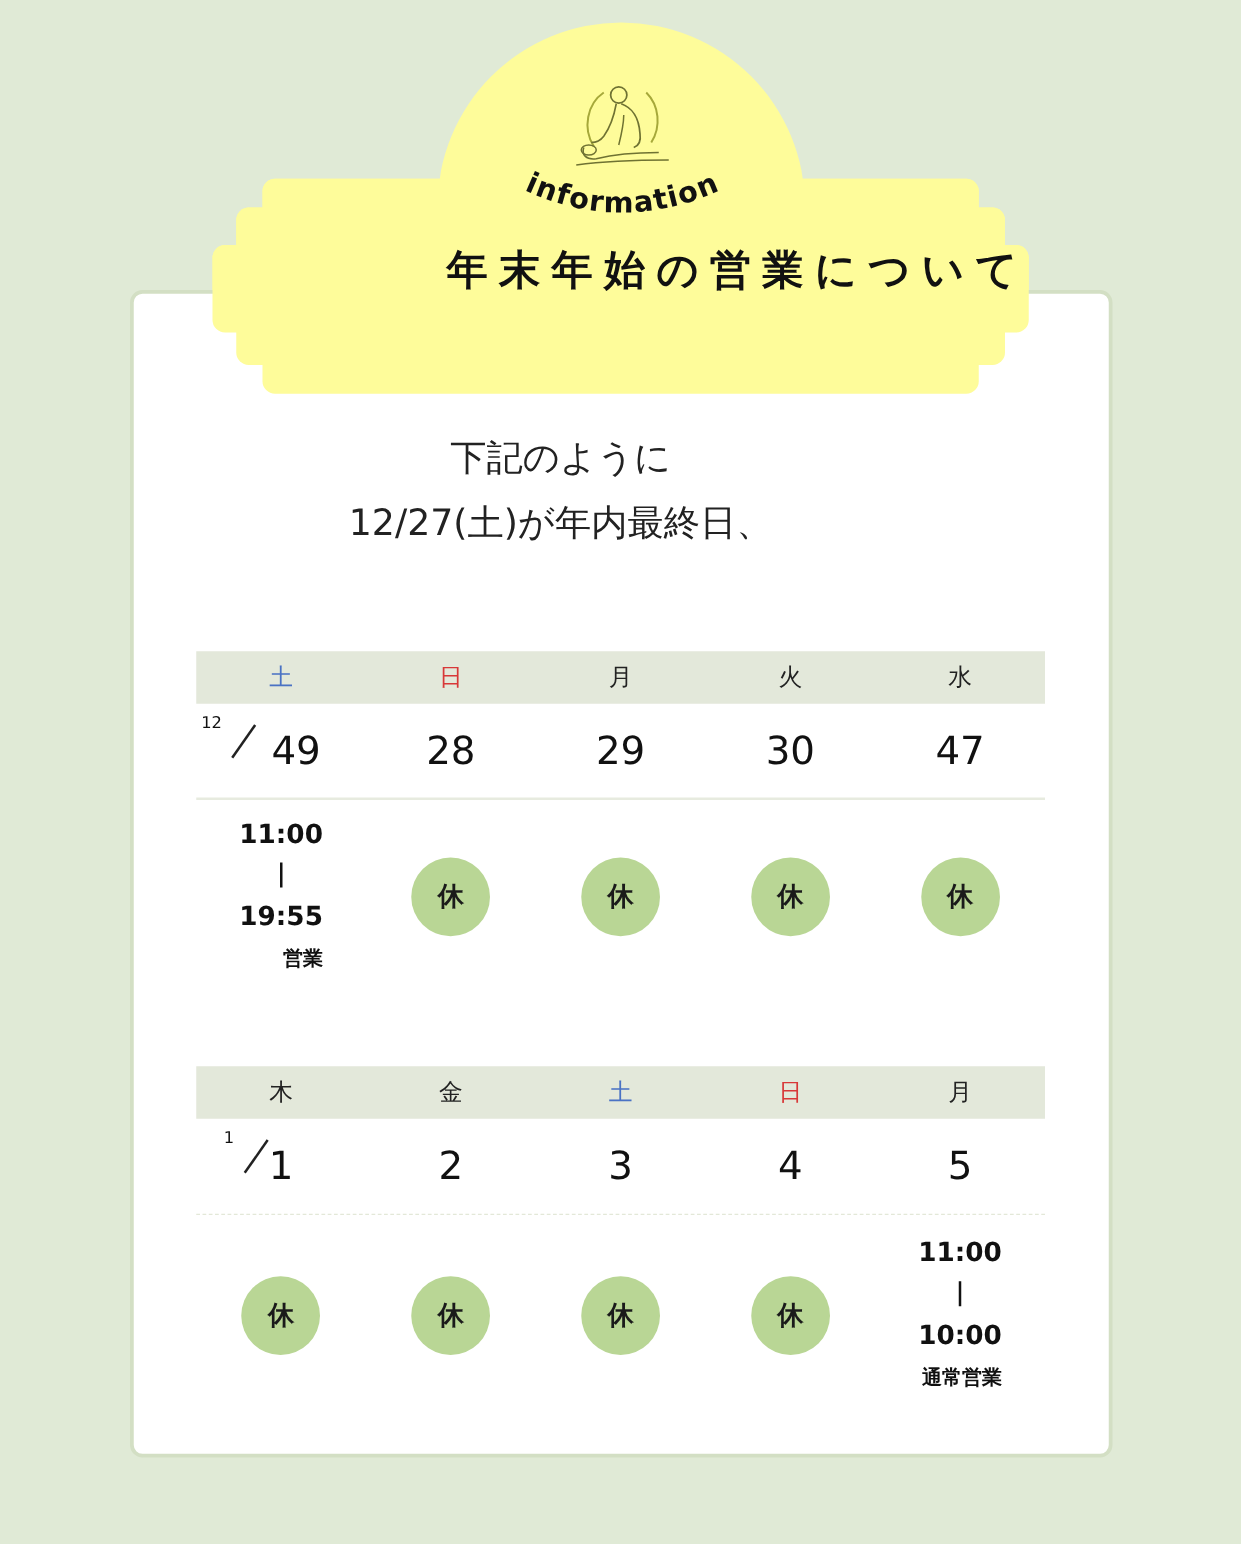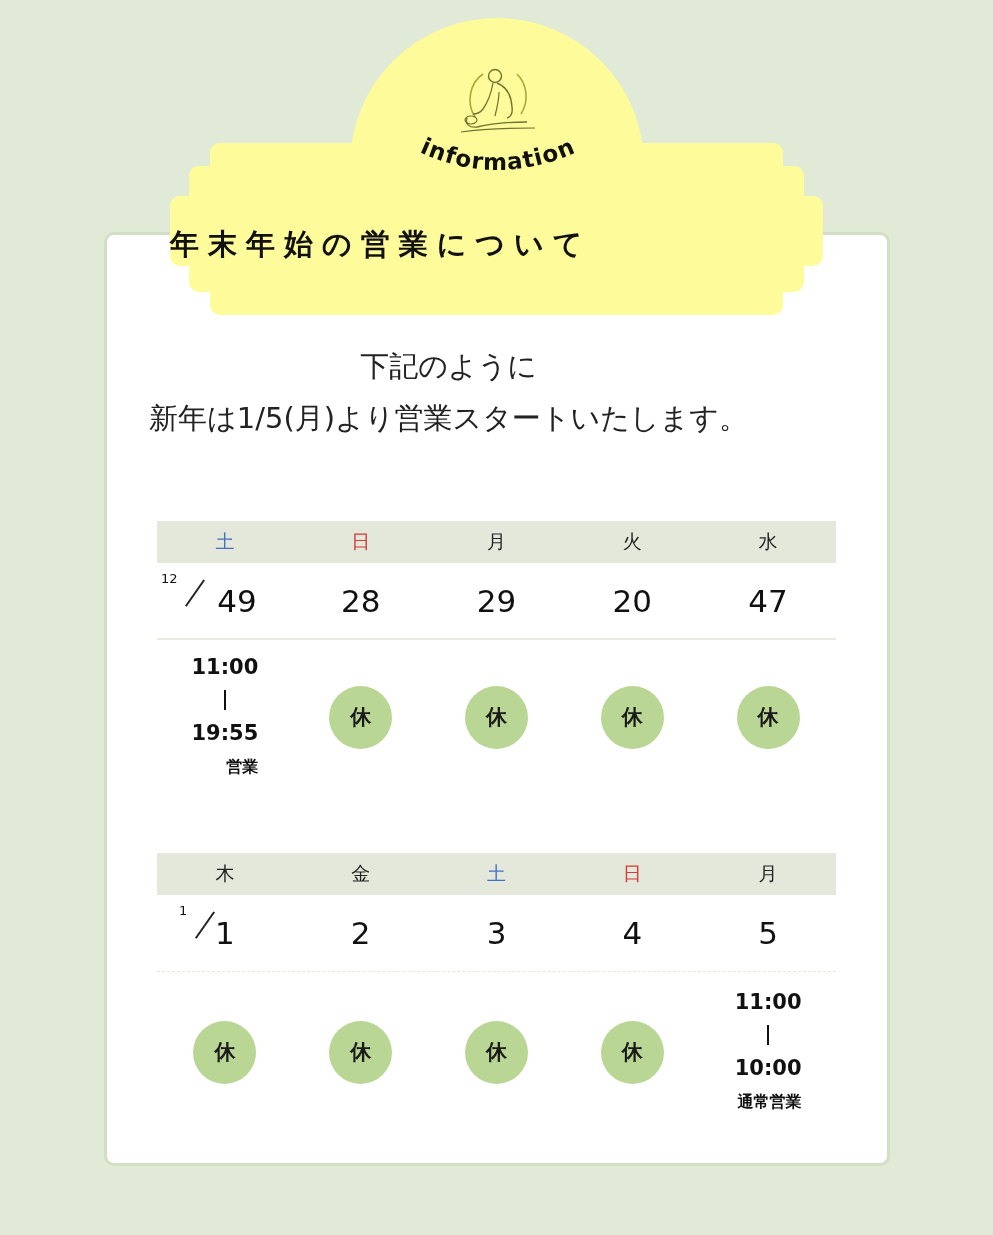--- a/index.html
+++ b/index.html
@@ -31,22 +31,22 @@
   .band.b2 { left: 189px; top: 166px; width: 615px; height: 126px; }
   .band.b3 { left: 170px; top: 196px; width: 653px; height: 70px; }
   .logo {
     position: absolute; left: 455px; top: 62px; width: 85px; height: 78px;
   }
   .info-word {
     position: absolute; left: 405px; top: 128px; width: 185px; height: 60px;
   }
   .info-word text { font-family: "DejaVu Sans", sans-serif; font-weight: bold; font-size: 23px; fill: #111; letter-spacing: 1px; }
   .banner-title {
-    position: absolute; left: 170px; top: 219px; width: 653px;
-    text-align: left; font-size: 29px; font-weight: bold; letter-spacing: 9px;
+    position: absolute; left: 170px; top: 191px; width: 653px;
+    text-align: right; font-size: 33px; font-weight: bold; letter-spacing: 9px;
     color: #111; line-height: 50px;
   }
   .intro {
     position: absolute; left: 104px; top: 340px; width: 689px;
     text-align: center; font-size: 29px; line-height: 52px; color: #222;
   }
   .tbl { position: absolute; left: 157px; width: 679px; }
   .tbl.t1 { top: 521px; }
   .tbl.t2 { top: 853px; }
   .hdr {
@@ -117,40 +117,40 @@
   <defs>
     <path id="arcPath" d="M 10 22 Q 92 62 176 22"></path>
   </defs>
   <text><textPath href="#arcPath" startOffset="50%" text-anchor="middle">information</textPath></text>
 </svg>
 
 <div class="banner-title" style="z-index:2">年末年始の営業について</div>
 
 <div class="intro" style="z-index:2">
   <div>下記のように</div>
-  <div>新年は1/5(月)より営業スタートいたします。</div>
+  <div>12/27(土)が年内最終日、</div>
 </div>
 
 <div class="tbl t1" style="z-index:2">
   <div class="hdr">
     <span class="sat">土</span>
     <span class="sun">日</span>
     <span>月</span>
     <span>火</span>
     <span>水</span>
   </div>
   <div class="dates">
     <div class="d">
       <span class="mon">12</span>
       <span class="slash"></span>
       <span style="padding-left:24px">49</span>
     </div>
     <div class="d">28</div>
     <div class="d">29</div>
-    <div class="d">20</div>
+    <div class="d">30</div>
     <div class="d">47</div>
   </div>
   <div class="status">
     <div class="s">
       <div class="hours">
         <div>11:00</div>
         <span class="bar"></span>
         <div>19:55</div>
         <div class="lbl">営業</div>
       </div>

